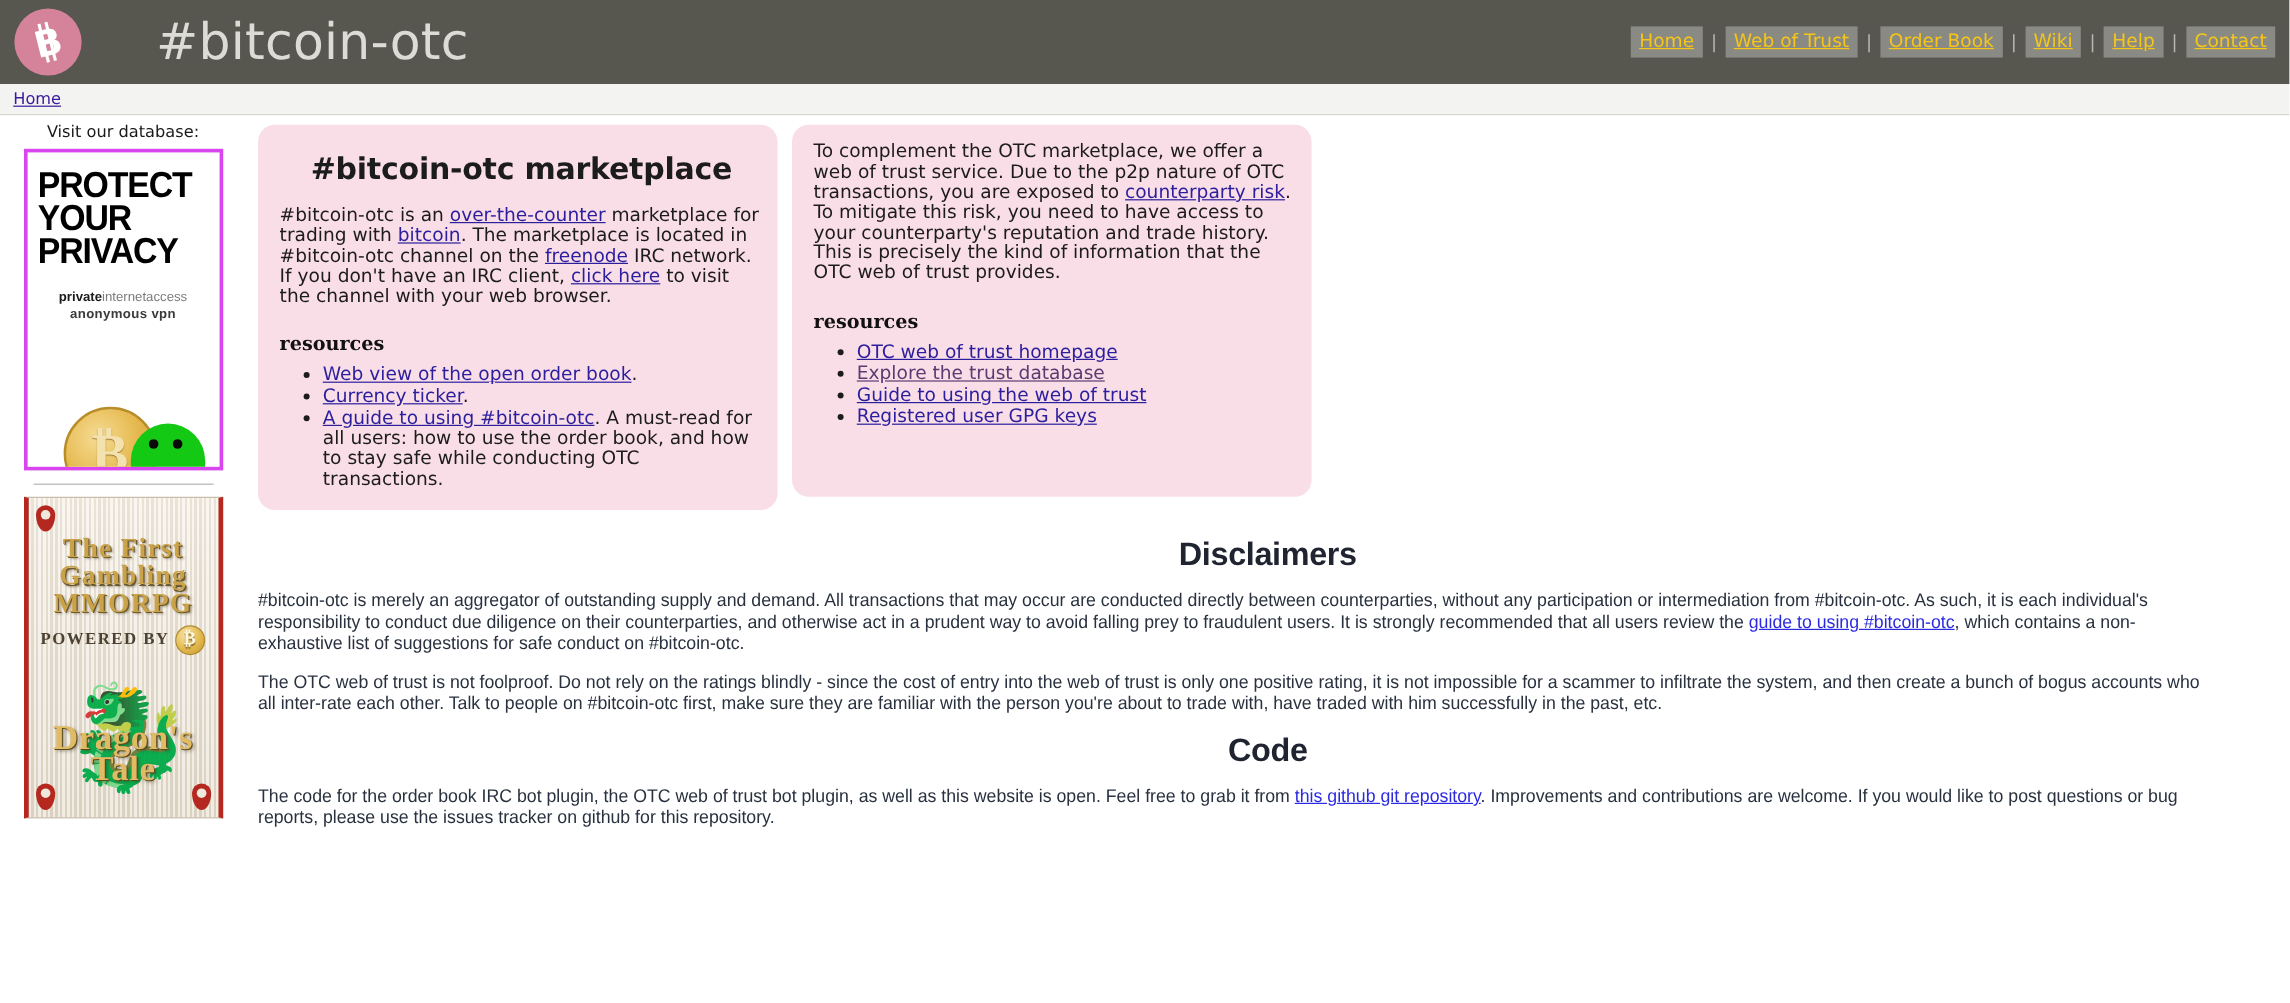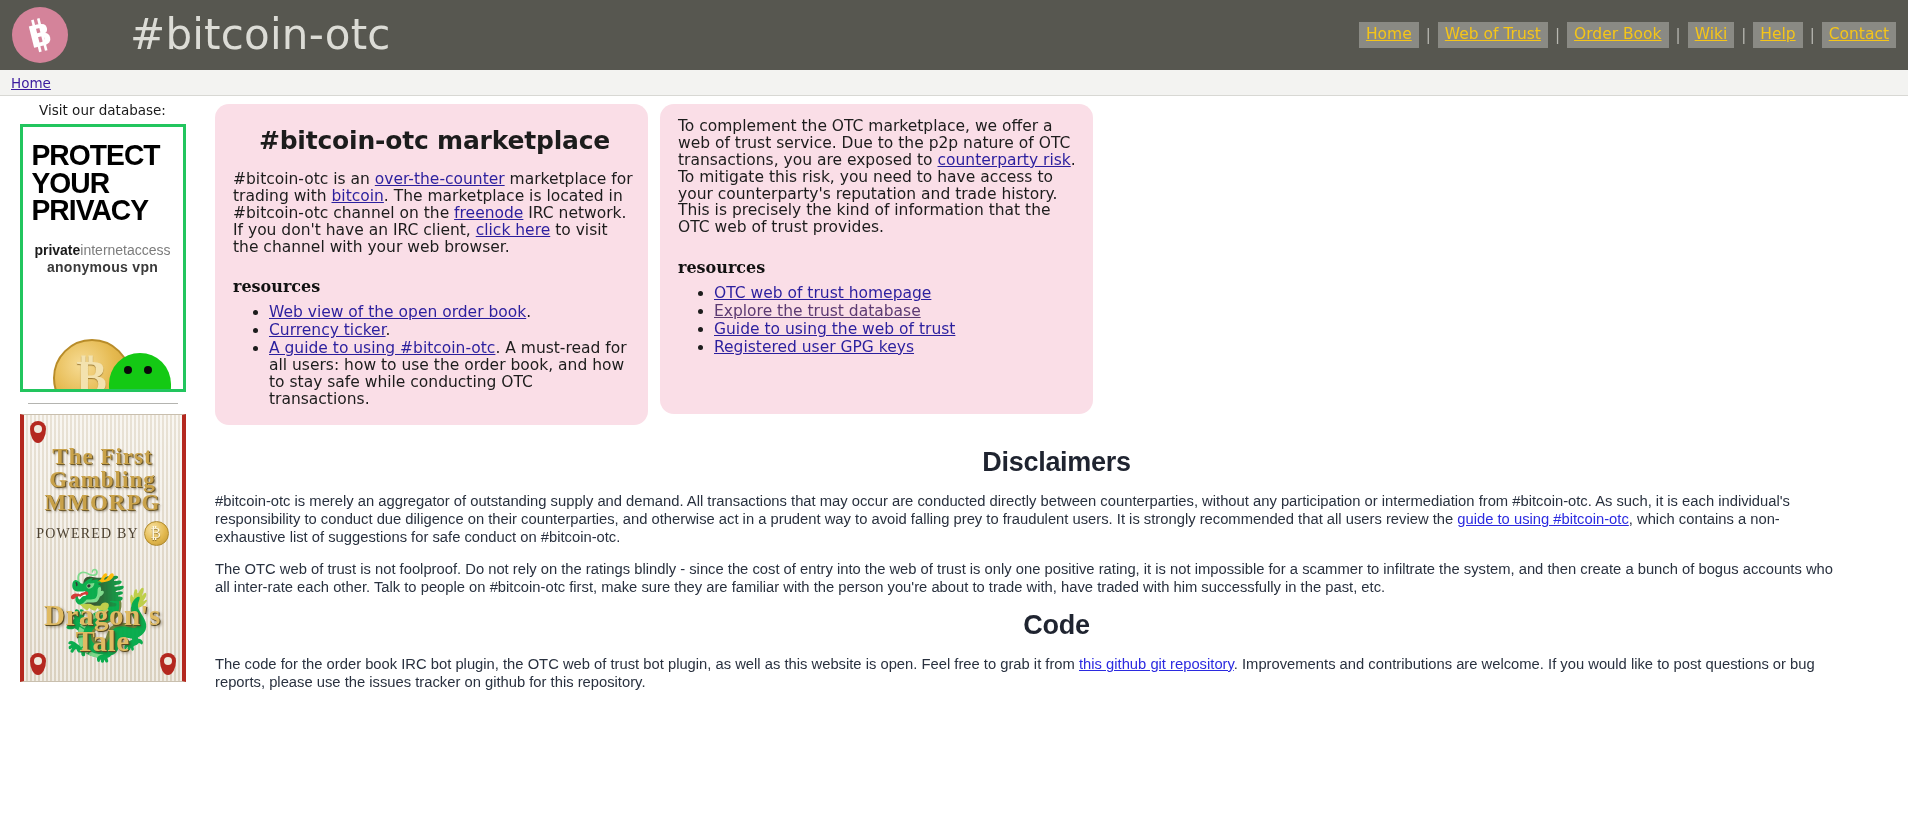--- a/index.html
+++ b/index.html
@@ -99,42 +99,42 @@
     margin-bottom: 6px;
   }
   .ad {
     width: 166px;
     margin: 0 auto;
     background: #ffffff;
   }
 
   
   .ad-pia {
-    border: 3px solid #22c55e;
+    border: 3px solid #d946ef;
     height: 268px;
     position: relative;
     overflow: hidden;
     padding-top: 14px;
   }
   .pia-line {
     font-family: "Liberation Sans", sans-serif;
     font-weight: bold;
     color: #000;
     font-size: 30px;
     line-height: 0.92;
     letter-spacing: -1px;
     text-align: left;
     padding-left: 9px;
     transform: scaleX(0.94);
     transform-origin: left center;
   }
   .pia-brand {
     margin-top: 18px;
     font-family: "Liberation Sans", sans-serif;
-    font-size: 14px;
+    font-size: 11px;
     line-height: 1.25;
     color: #7c7c7c;
     text-align: center;
   }
   .pia-brand b { color: #1a1a1a; }
   .pia-brand .l2 { color: #3a3a3a; font-weight: bold; letter-spacing: .3px;}
   .pia-art {
     position: absolute;
     bottom: -6px; left: 0; right: 0;
     height: 86px;
@@ -202,21 +202,21 @@
     line-height: 1.0;
     letter-spacing: 1px;
     text-shadow: 1px 1px 0 #6e5a2c, 2px 2px 2px rgba(70,55,25,.45);
   }
   .dt-t1 { font-size: 23px; }
   .dt-t2 { font-size: 23px; }
   .dt-t3 { font-size: 23px; }
   .dt-powered {
     margin-top: 7px;
     font-family: "Liberation Serif", serif;
-    font-weight: normal;
+    font-weight: bold;
     font-size: 14px;
     color: #4d4232;
     letter-spacing: 1.2px;
     display: flex; align-items: center; justify-content: center; gap: 5px;
   }
   .dt-coin {
     width: 25px; height:25px; border-radius:50%;
     background: radial-gradient(circle at 35% 30%, #f8e3a6 0%, #e3b94f 55%, #bf9430 100%);
     border:1px solid #b08a2c;
     display:inline-flex; align-items:center; justify-content:center;

